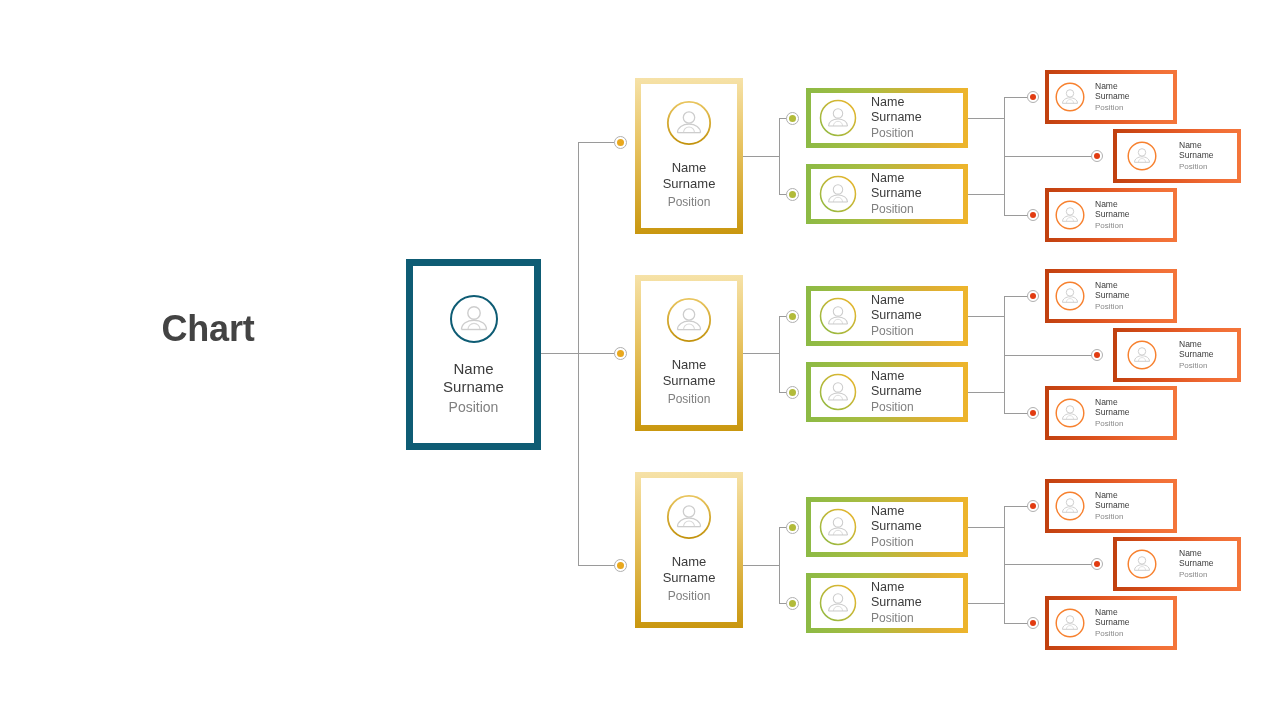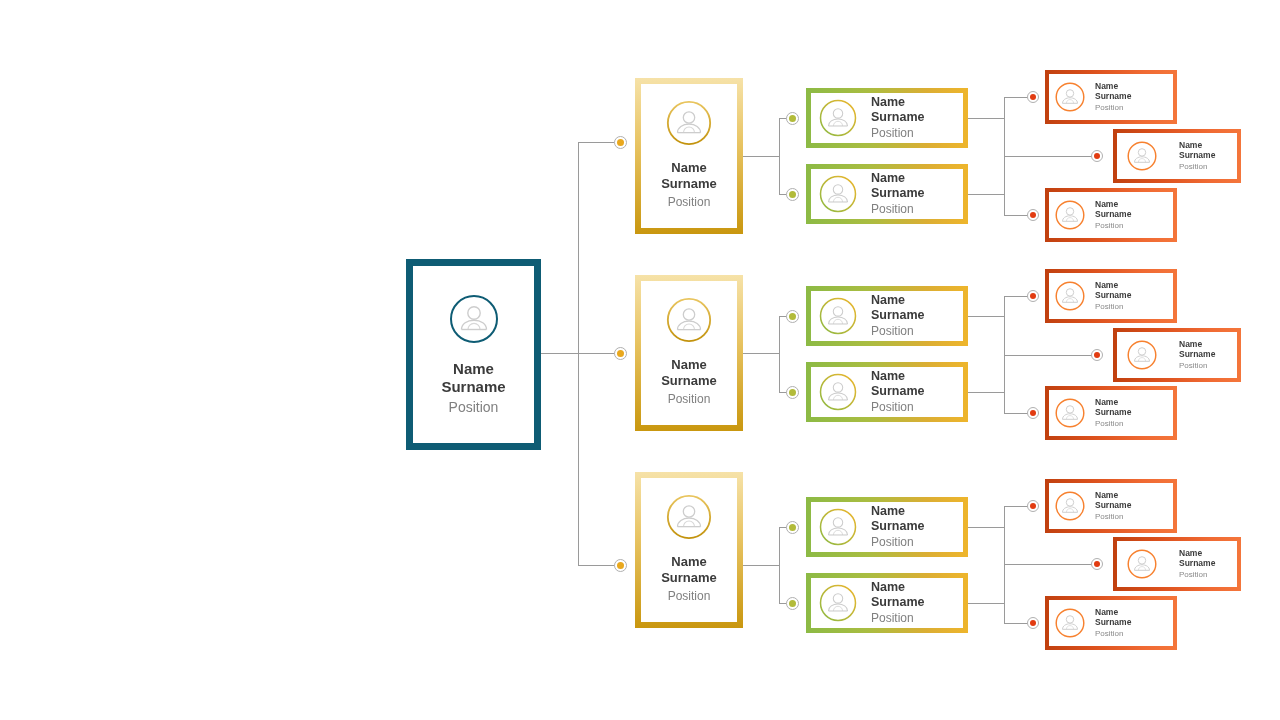--- a/index.html
+++ b/index.html
@@ -14,21 +14,21 @@
 
   
   #title{
     position:absolute;left:38px;top:305px;width:340px;
     font-size:36px;line-height:1.35;font-weight:bold;
     color:#434343;letter-spacing:-0.2px;text-align:center;
   }
   #title .l2{display:block;}
 
   
-  .nm{font-weight:bold;color:#3b3b3b;}
+  .nm{font-weight:normal;color:#3b3b3b;}
   .ps{color:#808080;}
 
   
   .root-box{
     position:absolute;
     box-sizing:border-box;
     background:#ffffff;
     border:7px solid #0e5c74;
     display:flex;flex-direction:column;align-items:center;justify-content:center;
   }
@@ -100,20 +100,21 @@
   .dot.green i{width:7px;height:7px;background:#b2bb3a;}
   .dot.red{width:12px;height:12px;}
   .dot.red i{width:6px;height:6px;background:#e23c12;}
 </style>
 </head>
 <body>
 
 <div id="stage">
 
   <div id="title">
+    <span class="l2">Chart</span>
   </div>
 
   <div class="ln h" style="left:541px;top:353px;width:38px;"></div>
   <div class="ln v" style="left:578px;top:142px;height:424px;"></div>
   <div class="ln h" style="left:578px;top:142px;width:40px;"></div>
   <div class="ln h" style="left:578px;top:353px;width:40px;"></div>
   <div class="ln h" style="left:578px;top:565px;width:40px;"></div>
 
   <div class="dot gold" style="left:614px;top:136px;">
       <i></i>

